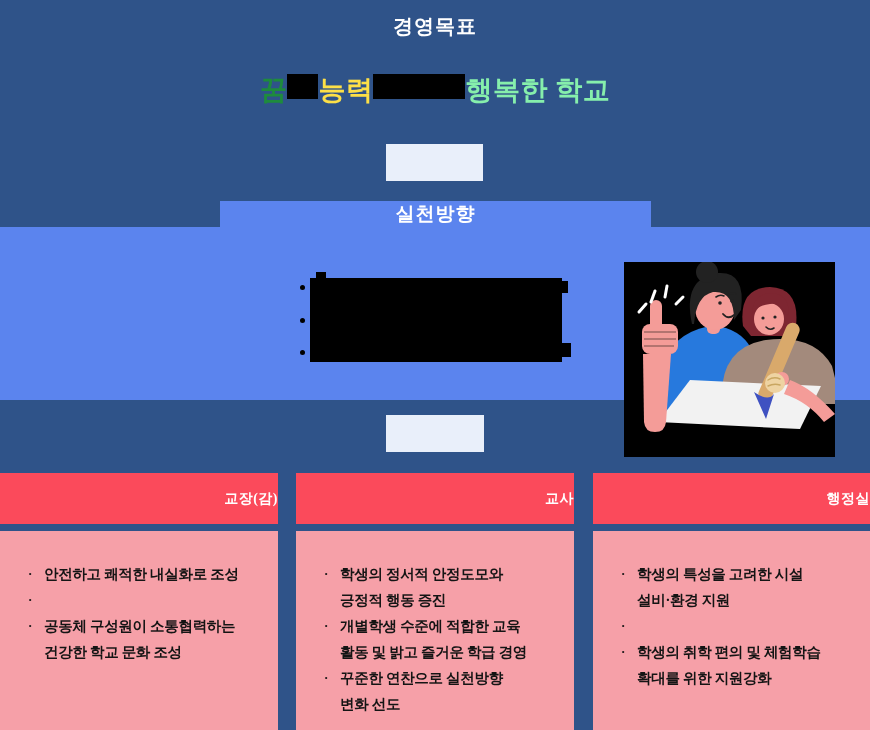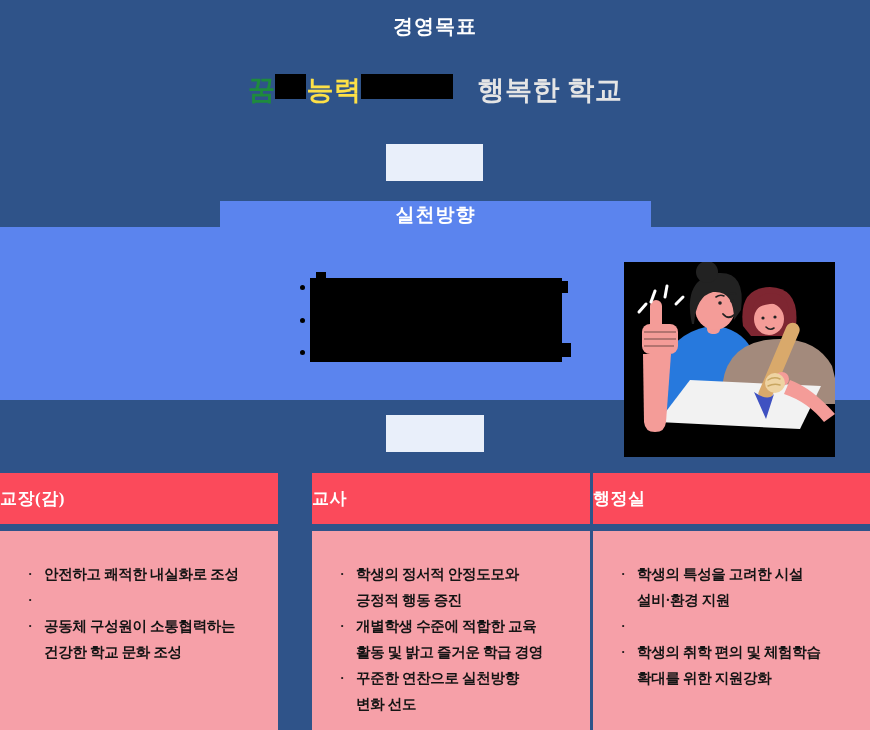--- a/index.html
+++ b/index.html
@@ -7,56 +7,56 @@
         font-family:Liberation Serif, serif;}
 
   
   .main-title{position:absolute;top:13px;left:0;width:100%;text-align:center;
               color:#ffffff;font-size:20px;font-weight:bold;letter-spacing:1px;}
   .slogan{position:absolute;top:72px;left:0;width:100%;text-align:center;
           font-size:27px;font-weight:bold;letter-spacing:0.5px;white-space:nowrap;}
   .slogan span{vertical-align:baseline;}
   .seg-green{color:#1e8b3d;}
   .seg-orange{color:#fde047;}
-  .seg-blue{color:#e5e5e5;padding-left:24px;}
+  .seg-blue{color:#86efac;}
   .seg-bar{display:inline-block;background:#000;height:25px;vertical-align:-3px;
            color:#000;overflow:hidden;font-size:20px;}
   .bar-sm{width:31px;}
   .bar-lg{width:92px;}
 
   
   .connector{position:absolute;background:#e9effa;}
   .connector-1{left:386px;top:144px;width:97px;height:37px;}
   .connector-2{left:386px;top:415px;width:98px;height:37px;}
 
   
   .action-tab{position:absolute;left:220px;top:201px;width:431px;height:27px;
-              background:#5b84ee;display:flex;align-items:center;justify-content:center;
+              background:#5b84ee;display:flex;align-items:flex-start;justify-content:center;
               color:#ffffff;font-size:19px;font-weight:bold;letter-spacing:1px;}
   .action-band{position:absolute;left:0;top:227px;width:870px;height:173px;background:#5b84ee;}
 
   
   .redacted-block{position:absolute;left:310px;top:278px;width:252px;height:84px;background:#000;}
   .redacted-dot{position:absolute;width:5px;height:5px;background:#000;border-radius:50%;left:300px;}
   .dot-1{top:285px;} .dot-2{top:318px;} .dot-3{top:350px;}
   .redacted-frag{position:absolute;background:#000;}
   .frag-1{left:562px;top:281px;width:6px;height:12px;}
   .frag-2{left:562px;top:343px;width:9px;height:14px;}
   .frag-3{left:316px;top:272px;width:10px;height:8px;}
 
   
   .illustration{position:absolute;left:624px;top:262px;width:211px;height:195px;}
 
   
   .dept{position:absolute;top:473px;}
   .dept-1{left:0;width:278px;}
-  .dept-2{left:312px;width:278px;}
+  .dept-2{left:296px;width:278px;}
   .dept-3{left:593px;width:277px;}
-  .dept-header{height:51px;background:#fb4a5b;display:flex;align-items:center;justify-content:flex-start;
-               color:#ffffff;font-size:17px;font-weight:bold;letter-spacing:0.5px;}
+  .dept-header{height:51px;background:#fb4a5b;display:flex;align-items:center;justify-content:flex-end;
+               color:#ffffff;font-size:14px;font-weight:bold;letter-spacing:0.5px;}
   .dept-body{margin-top:7px;height:199px;background:#f6a0a8;box-sizing:border-box;
              padding:30px 10px 0 28px;}
   .dept-item{display:flex;color:#141414;font-size:14.5px;line-height:26px;font-weight:700;
              letter-spacing:-0.3px;}
   .dept-item .dot{flex:none;width:16px;font-size:13px;}
   .dept-item .txt{white-space:pre-line;}
 </style>
 </head>
 <body>
 

